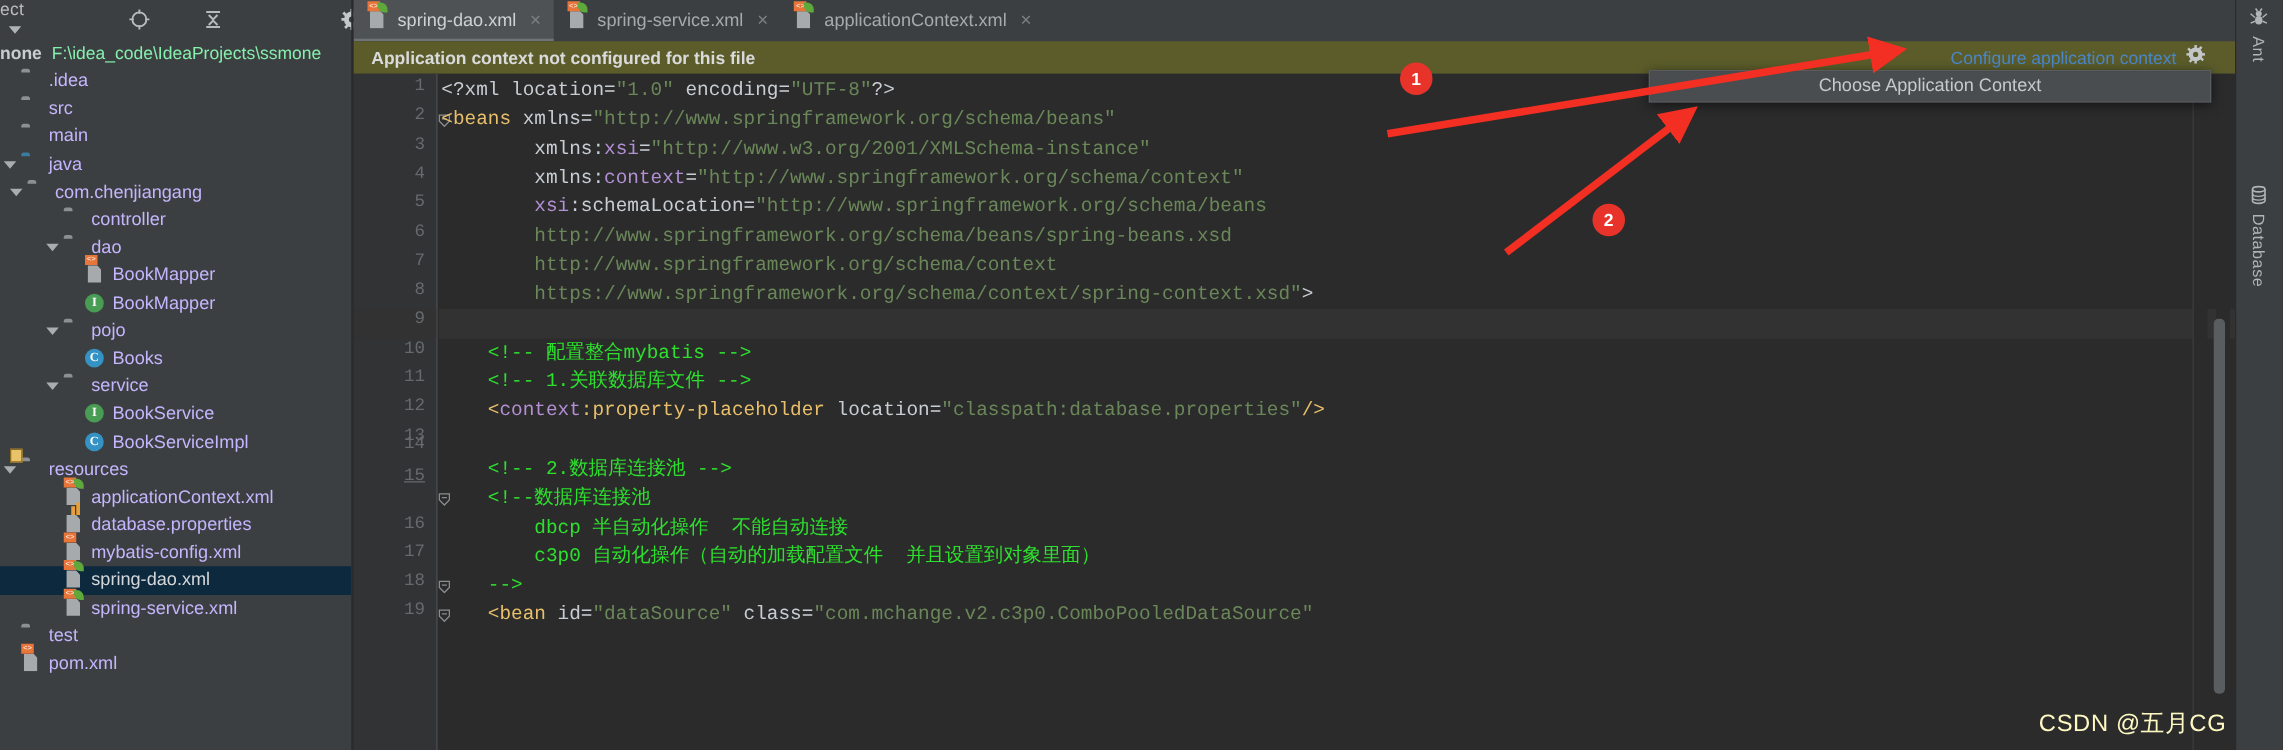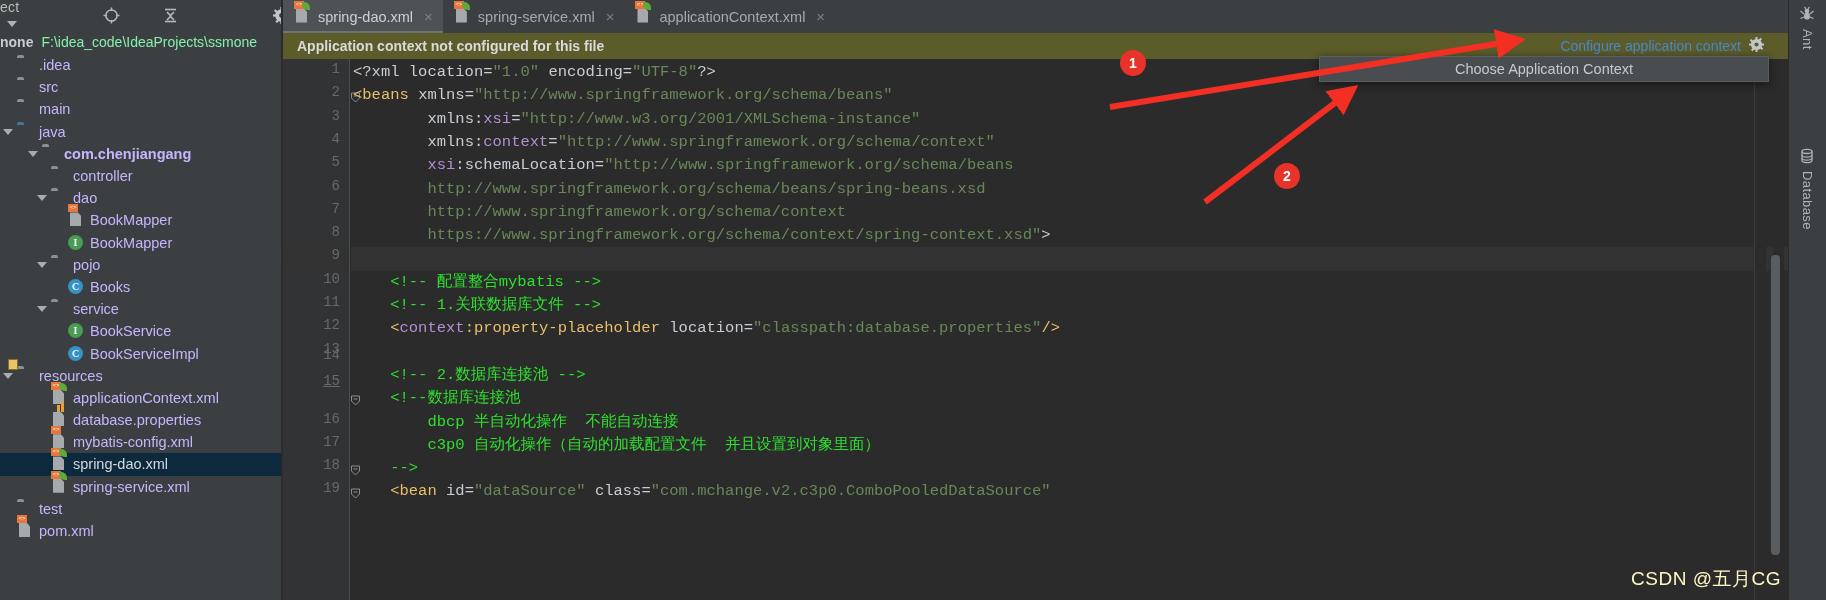--- a/index.html
+++ b/index.html
@@ -267,21 +267,21 @@
         <div class="tree-row" style="padding-left: 3px;">
           <span class="arrow hidden"></span>
           <span class="tree-icon"><span class="ico-folder-gray"></span></span>
           <span class="tree-label">main</span>
         </div>
         <div class="tree-row" style="padding-left: 3px;">
           <span class="arrow"></span>
           <span class="tree-icon"><span class="ico-folder-blue"></span></span>
           <span class="tree-label">java</span>
         </div>
-        <div class="tree-row" style="padding-left: 28px; font-weight: bold;">
+        <div class="tree-row" style="padding-left: 8px;">
           <span class="arrow"></span>
           <span class="tree-icon"><span class="ico-pkg"></span></span>
           <span class="tree-label">com.chenjiangang</span>
         </div>
         <div class="tree-row" style="padding-left: 37px;">
           <span class="arrow hidden"></span>
           <span class="tree-icon"><span class="ico-pkg"></span></span>
           <span class="tree-label">controller</span>
         </div>
         <div class="tree-row" style="padding-left: 37px;">

